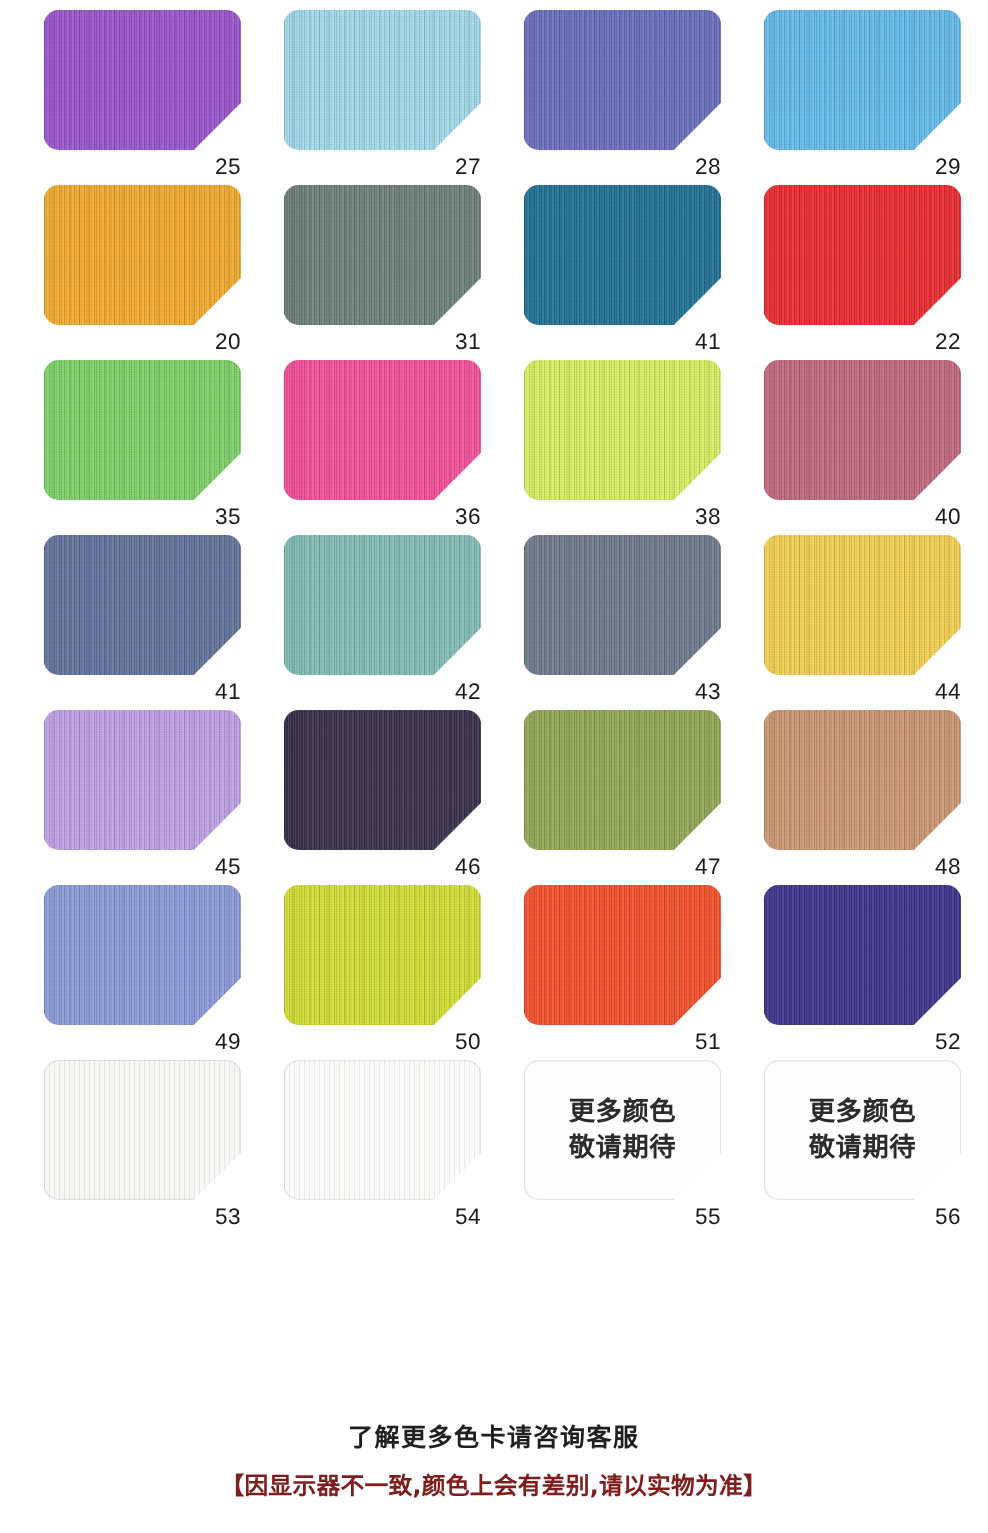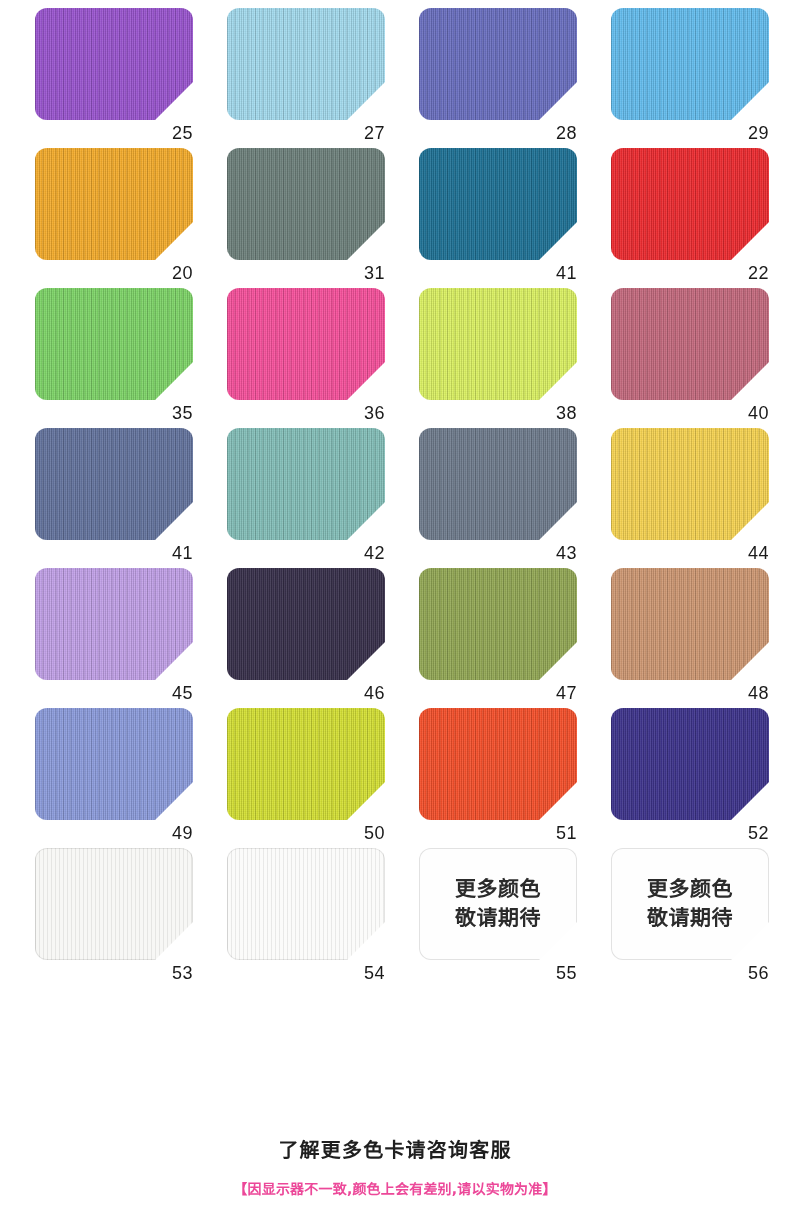--- a/index.html
+++ b/index.html
@@ -152,23 +152,23 @@
     font-family: "DejaVu Sans", "Liberation Sans", sans-serif;
     font-size: 20px;
     font-weight: 600;
     color: #1f1f1f;
     letter-spacing: 1.2px;
     line-height: 28px;
   }
   #footer-note {
     margin-top: 16px;
     font-family: "DejaVu Sans", "Liberation Sans", sans-serif;
-    font-size: 14px;
+    font-size: 19px;
     font-weight: 600;
-    color: #ec4899;
+    color: #7f1d1d;
     letter-spacing: 0.2px;
     line-height: 18px;
   }
 </style>
 </head>
 <body>
 
 <div id="swatch-page">
 
   <div id="swatch-grid">

